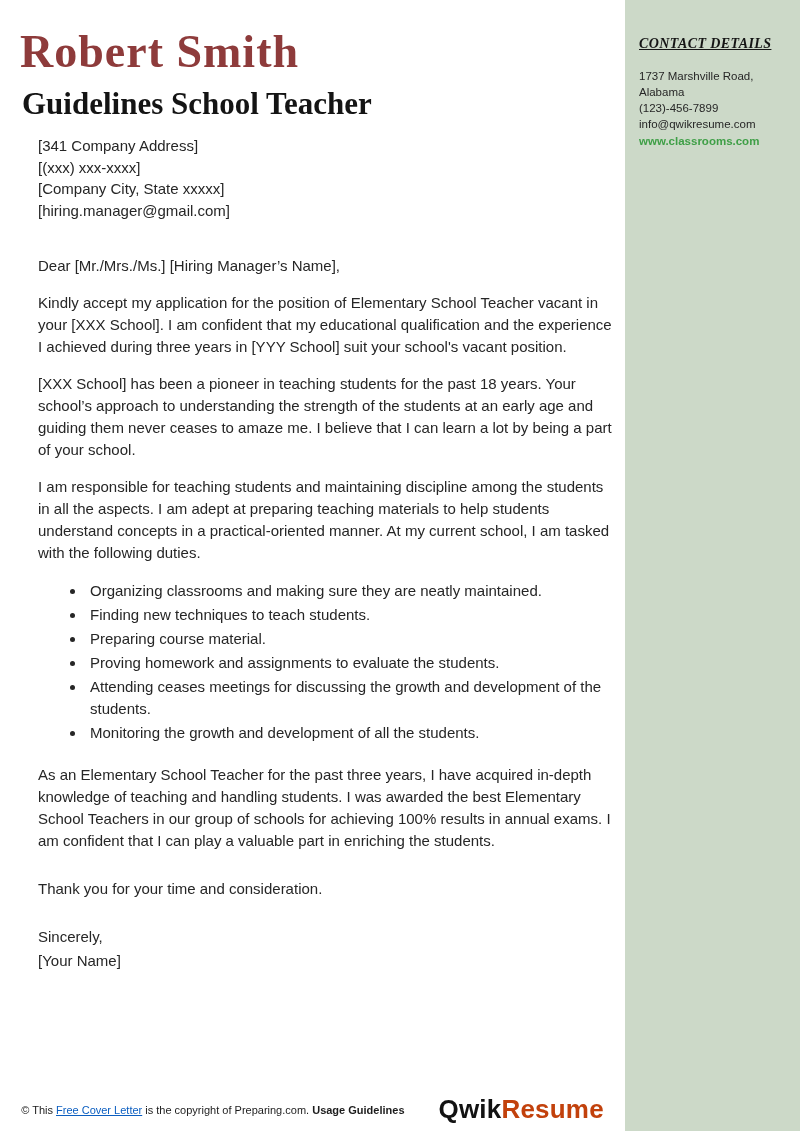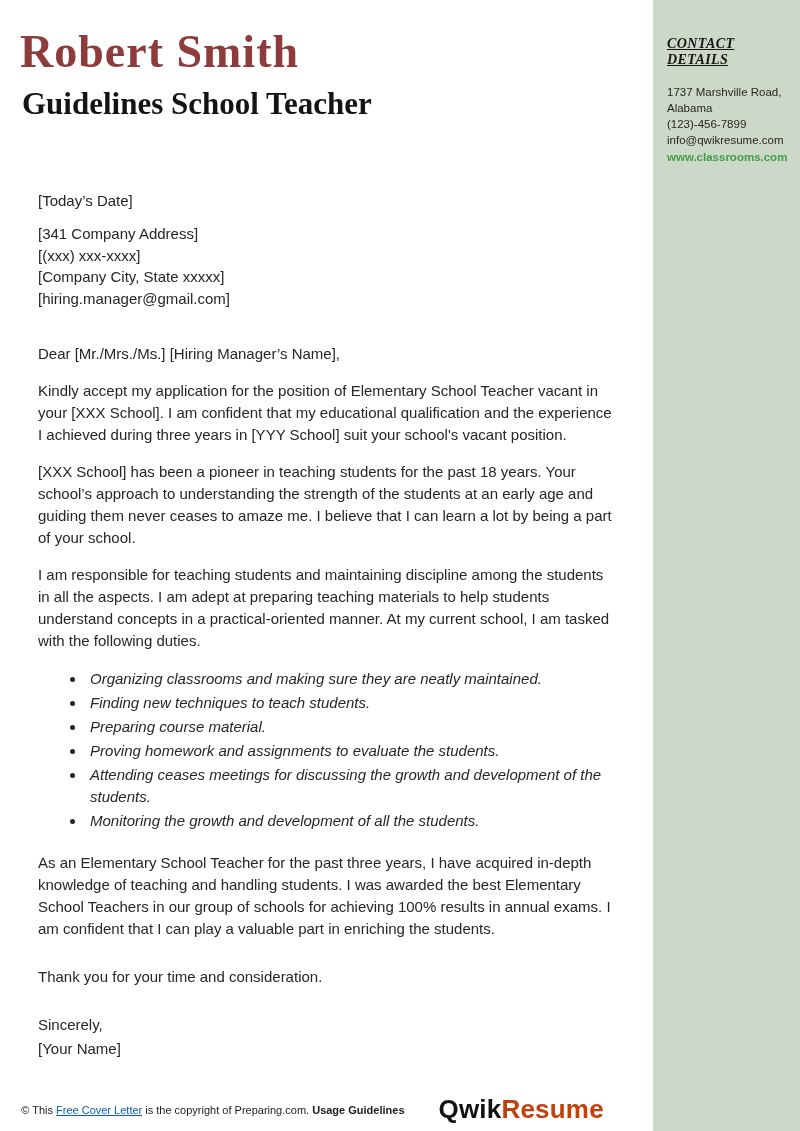--- a/index.html
+++ b/index.html
@@ -46,31 +46,31 @@
   }
   .date-line { margin-top: 66px; }
   .address-block { margin-top: 11px; }
   .address-block div { line-height: 21.5px; }
   .salutation { margin-top: 34px; }
   .para { margin: 15px 0 0 0; }
   ul.duties {
     margin: 16px 0 0 0;
     padding: 0 0 0 48px;
   }
-  ul.duties li { margin: 0 0 2px 0; padding-left: 4px; font-style: italic; }
+  ul.duties li { margin: 0 0 2px 0; padding-left: 4px; }
   .closing-para { margin-top: 20px; }
   .thanks { margin-top: 26px; }
   .signoff { margin-top: 26px; }
   .signature { margin-top: 2px; }
 
   
   .sidebar {
     position: absolute;
     right: 0; top: 0;
-    width: 147px; height: 100%;
+    width: 175px; height: 100%;
     background: #ccd9c8;
     box-sizing: border-box;
     padding: 36px 10px 0 14px;
   }
   .sidebar-heading {
     font-family: "Liberation Serif", serif;
     font-style: italic;
     font-weight: bold;
     font-size: 14px;
     color: #151515;
@@ -130,21 +130,20 @@
 
   <div class="main">
 
     <div class="header">
       <h1 class="person-name">Robert Smith</h1>
       <h2 class="person-title">Guidelines School Teacher</h2>
     </div>
 
     <div class="letter">
 
-      <div class="date-line">[Today’s Date]</div>
 
       <div class="address-block">
         <div>[341 Company Address]</div>
         <div>[(xxx) xxx-xxxx]</div>
         <div>[Company City, State xxxxx]</div>
         <div>[hiring.manager@gmail.com]</div>
       </div>
 
       <div class="salutation">Dear [Mr./Mrs./Ms.] [Hiring Manager’s Name],</div>
 

